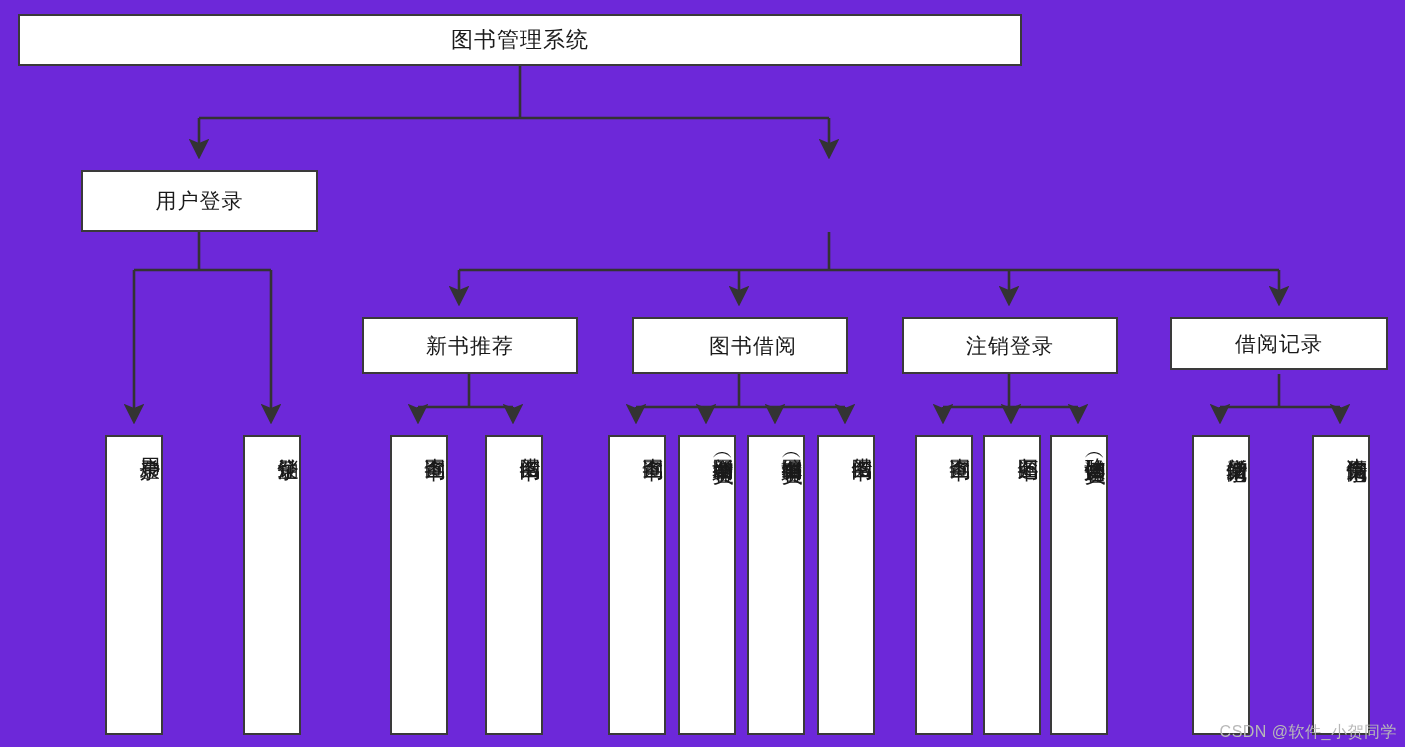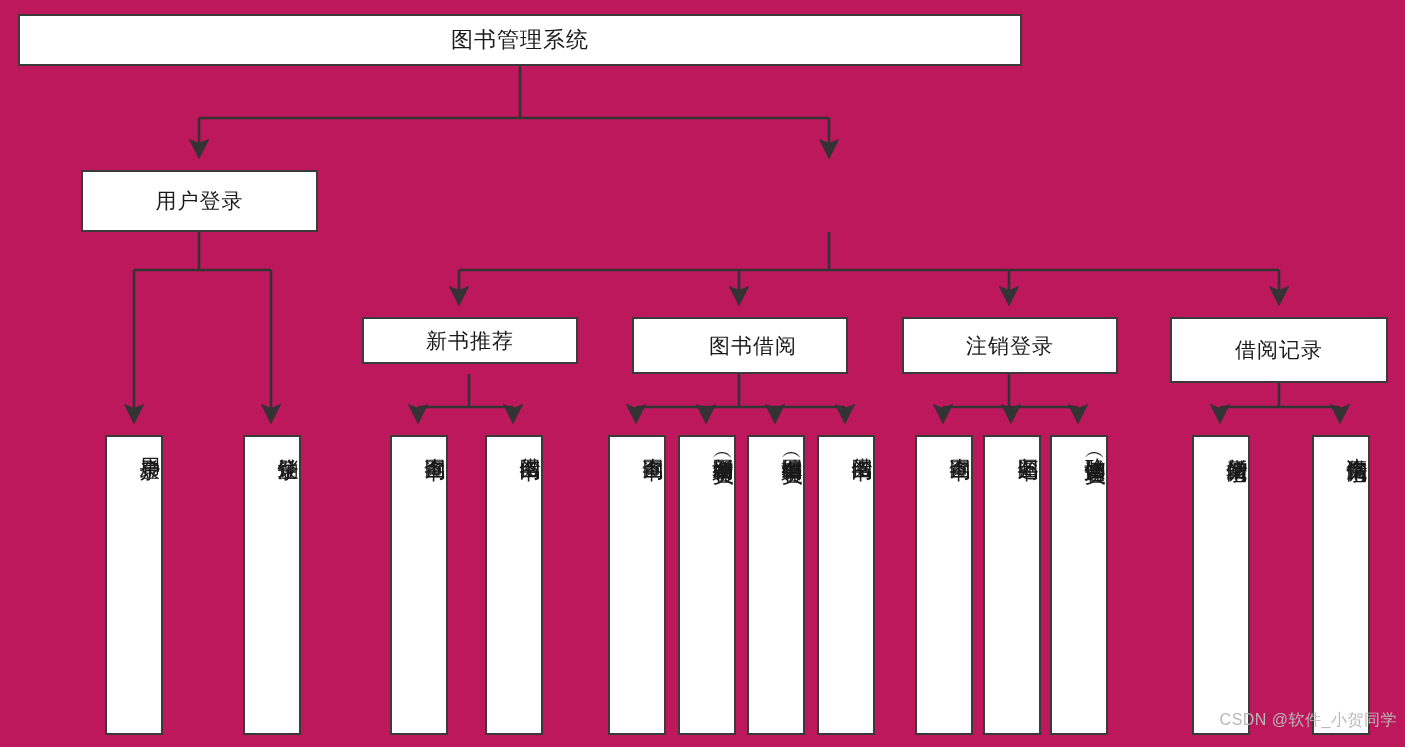--- a/index.html
+++ b/index.html
@@ -7,21 +7,21 @@
     padding: 0;
     background: #ffffff;
   }
   body {
     font-family: "Liberation Sans", "DejaVu Sans", sans-serif;
   }
   #canvas {
     position: relative;
     width: 1405px;
     height: 747px;
-    background: #be185d;
+    background: #6d28d9;
     overflow: hidden;
   }
   svg.connectors {
     position: absolute;
     left: 0;
     top: 0;
     width: 1405px;
     height: 747px;
     pointer-events: none;
   }
@@ -54,21 +54,21 @@
   }
   .node.leaf .leaf-label {
     writing-mode: vertical-rl;
     text-orientation: upright;
     display: block;
     white-space: nowrap;
   }
   .watermark {
     position: absolute;
     right: 8px;
-    bottom: 16px;
+    bottom: 4px;
     font-size: 16px;
     color: #b8b8b8;
     letter-spacing: 0.5px;
     white-space: nowrap;
   }
 </style>
 </head>
 <body>
 
 <div id="canvas">
@@ -124,30 +124,30 @@
   </svg>
 
   <div class="node horizontal root" style="left:18px; top:14px; width:1004px; height:52px;">
     <span>图书管理系统</span>
   </div>
 
   <div class="node horizontal" style="left:81px; top:170px; width:237px; height:62px;">
     <span>用户登录</span>
   </div>
 
-  <div class="node horizontal" style="left:362px; top:317px; width:216px; height:47px;">
+  <div class="node horizontal" style="left:362px; top:317px; width:216px; height:57px;">
     <span>新书推荐</span>
   </div>
   <div class="node horizontal" style="left:632px; top:317px; width:216px; height:57px;padding-left:26px;">
     <span>图书借阅</span>
   </div>
   <div class="node horizontal" style="left:902px; top:317px; width:216px; height:57px;">
     <span>注销登录</span>
   </div>
-  <div class="node horizontal" style="left:1170px; top:317px; width:218px; height:66px;">
+  <div class="node horizontal" style="left:1170px; top:317px; width:218px; height:53px;">
     <span>借阅记录</span>
   </div>
 
   <div class="node leaf" style="left:105px; top:435px; width:58px; height:300px;">
     <span class="leaf-label">用户登录</span>
   </div>
   <div class="node leaf" style="left:243px; top:435px; width:58px; height:300px;">
     <span class="leaf-label">注销登录</span>
   </div>
 

